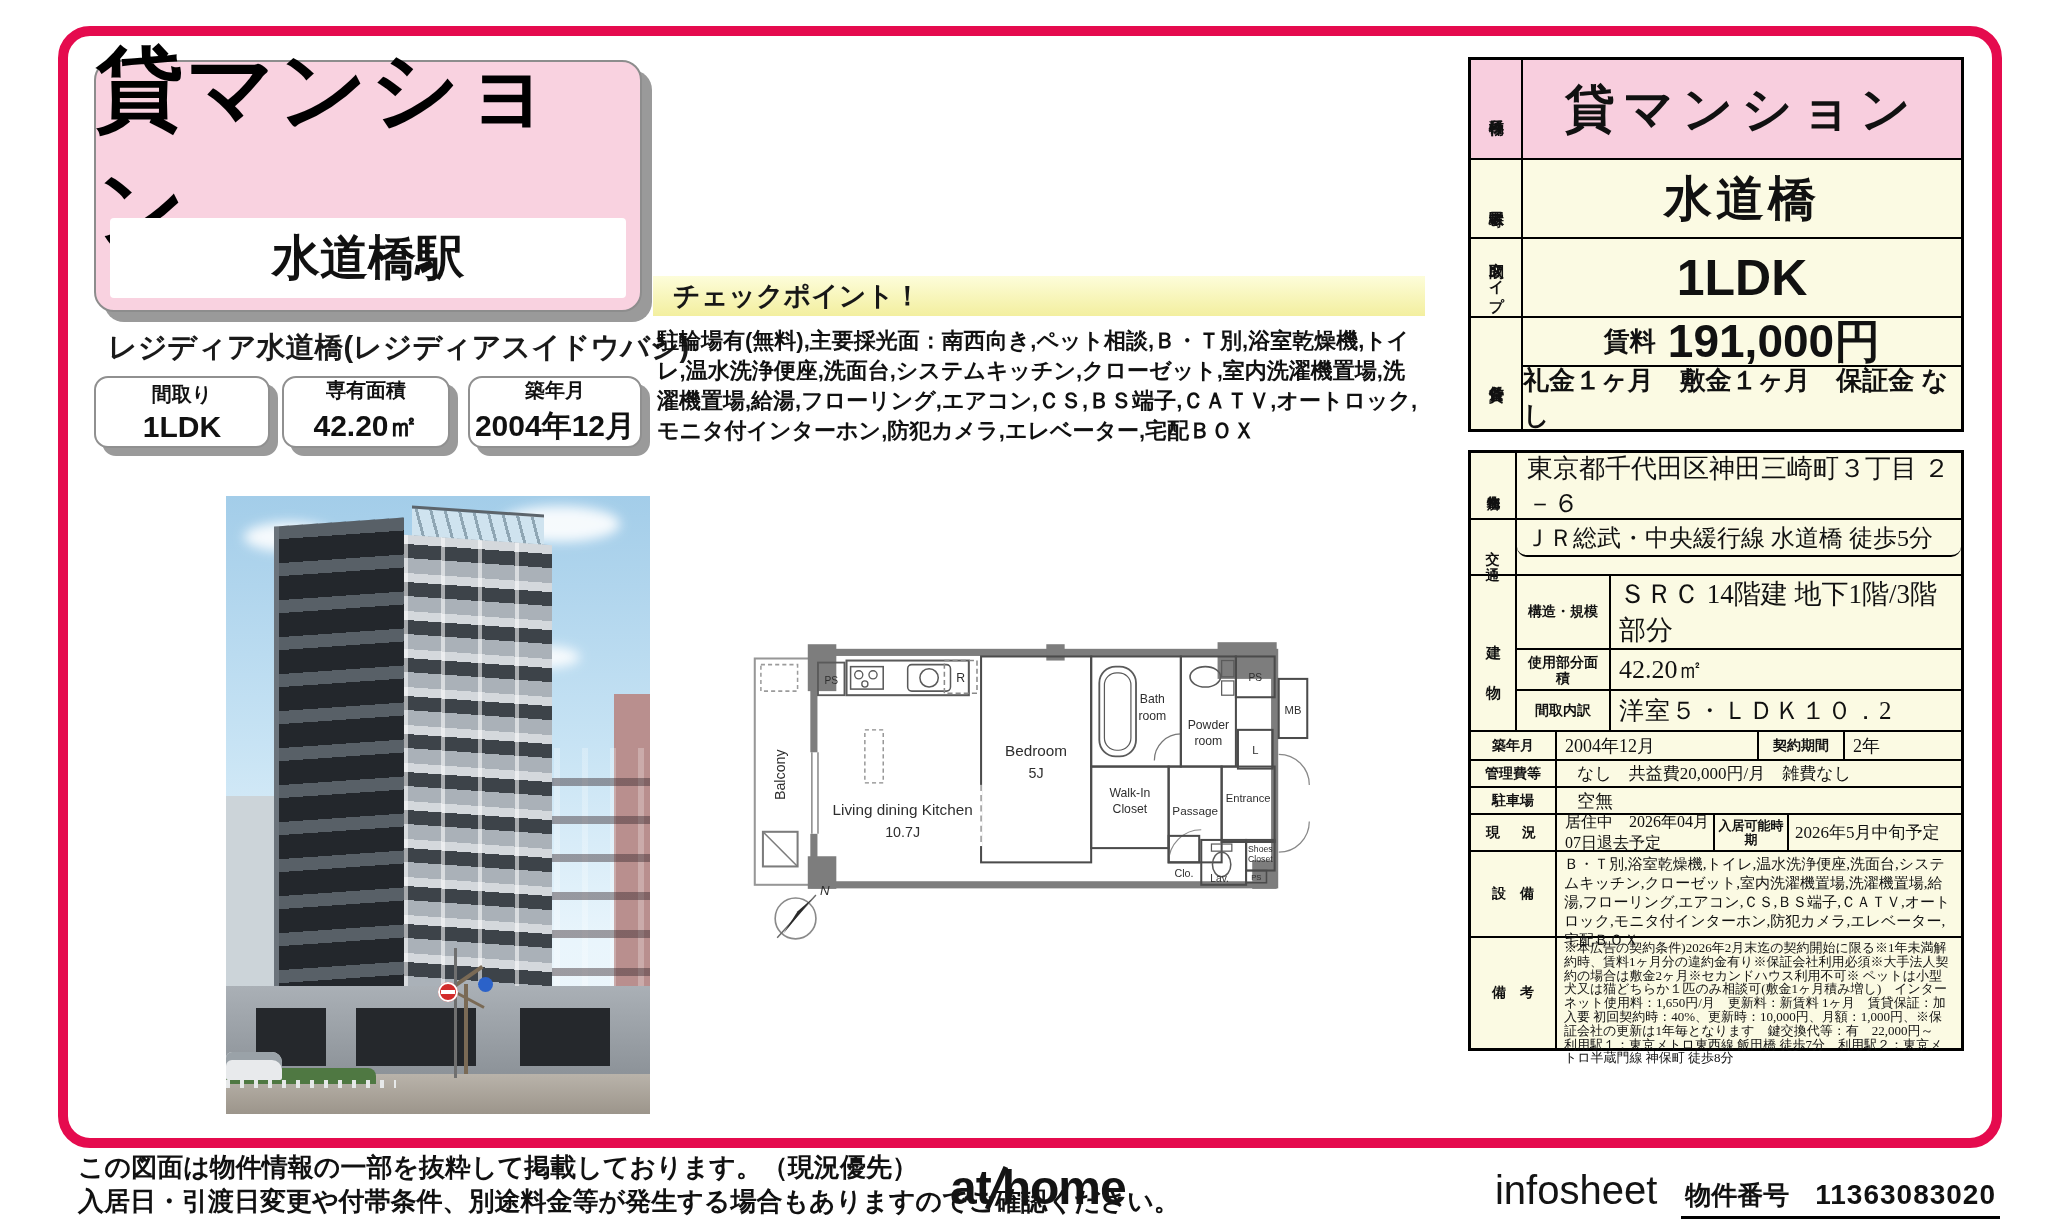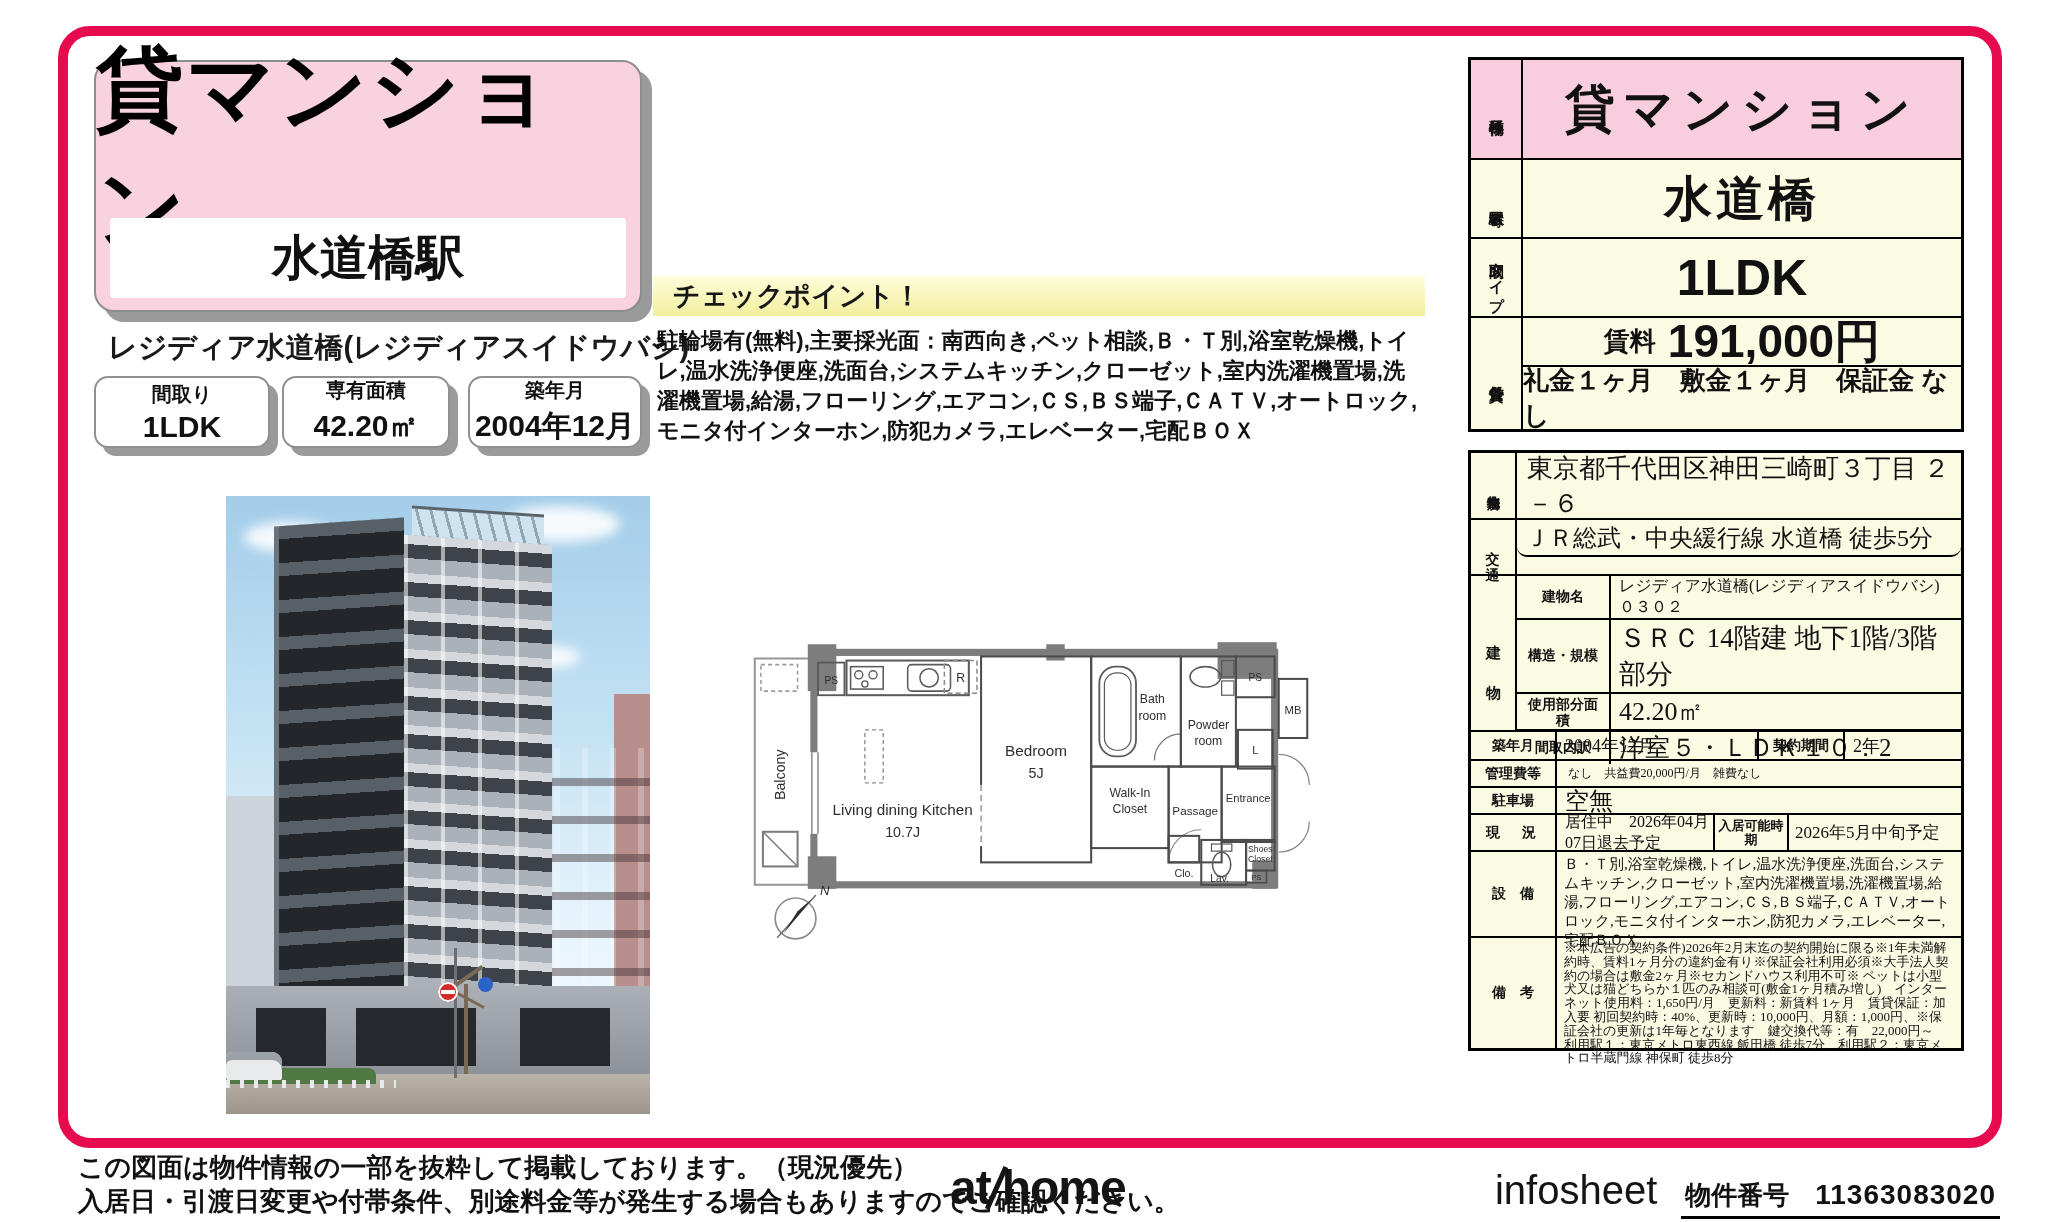--- a/index.html
+++ b/index.html
@@ -118,22 +118,22 @@
   .bld-sub { display:flex; border-top:2px solid #000; flex:1; }
   .bld-sub:first-child { border-top:none; }
   .bld-sub .sublbl { width:94px; font-size:14px; }
   .bld-sub .celll { padding-left:8px; }
   .bn  { font-size:16px; } .st  { font-size:27px; } .ar  { font-size:26px; } .ld { font-size:25px; letter-spacing:1px; }
   .mini-row { }
   .mini-row .sublbl { width:86px; font-size:14px; }
   .built-row { height:29px; }
   .built-row .v1 { width:202px; padding-left:8px; font-size:18px; display:flex; align-items:center; border-right:2px solid #000; }
   .built-row .v2 { flex:1; padding-left:8px; font-size:18px; display:flex; align-items:center; }
-  .fees-row { height:27px; } .fees-row .celll { font-size:12px; padding-left:11px; }
-  .park-row { height:27px;justify-content:flex-end; } .park-row .celll { font-size:24px; padding-left:8px; }
+  .fees-row { height:27px; } .fees-row .celll { font-size:17px; padding-left:20px; }
+  .park-row { height:27px;justify-content:flex-end; } .park-row .celll { font-size:18px; padding-left:20px; }
   .stat-row { height:37px; }
   .stat-row .v1 { flex:1; font-size:16px; padding-left:8px; display:flex; align-items:center; border-right:2px solid #000; }
   .stat-row .l2 { width:74px; font-size:13px; line-height:14px; }
   .stat-row .v2 { width:172px; font-size:17px; display:flex; align-items:center; padding-left:6px; }
   .eq-row { height:86px; } .eq-row .celll { font-size:15px; line-height:19px; padding:3px 7px; align-items:flex-start; }
   .ins-row { height:34px; } .ins-row .celll { font-size:19px; padding-left:8px; }
   .rem-row { height:112px; } .rem-row .celll { font-size:13px; line-height:13.8px; padding:3px 7px; align-items:flex-start; }
 
   
   .f-note { position:absolute; left:78px; font-size:26px; font-weight:bold; }
@@ -331,24 +331,20 @@
       <div class="vlabel t2w spread2b" style="font-family:'Liberation Sans',sans-serif; font-size:14px;">交通</div>
       <div class="acc-col">
         <div class="acc-v">ＪＲ総武・中央緩行線 水道橋 徒歩5分</div>
         <div class="acc-e"></div>
       </div>
     </div>
     <div class="row bld-row">
       <div class="vlabel t2w spread2" style="font-family:'Liberation Sans',sans-serif; font-size:15px;">建物</div>
       <div class="bld-col">
         <div class="bld-sub">
-          <div class="sublbl" style="font-family:'Liberation Sans',sans-serif;">建物名</div>
-          <div class="celll bn">レジディア水道橋(レジディアスイドウバシ)　０３０２</div>
-        </div>
-        <div class="bld-sub">
           <div class="sublbl" style="font-family:'Liberation Sans',sans-serif;">構造・規模</div>
           <div class="celll st">ＳＲＣ 14階建 地下1階/3階部分</div>
         </div>
         <div class="bld-sub">
           <div class="sublbl" style="font-family:'Liberation Sans',sans-serif; width:94px; padding:0 10px; line-height:16px;">使用部分面積</div>
           <div class="celll ar">42.20㎡</div>
         </div>
         <div class="bld-sub">
           <div class="sublbl" style="font-family:'Liberation Sans',sans-serif;">間取内訳</div>
           <div class="celll ld">洋室５・ＬＤＫ１０．2</div>

